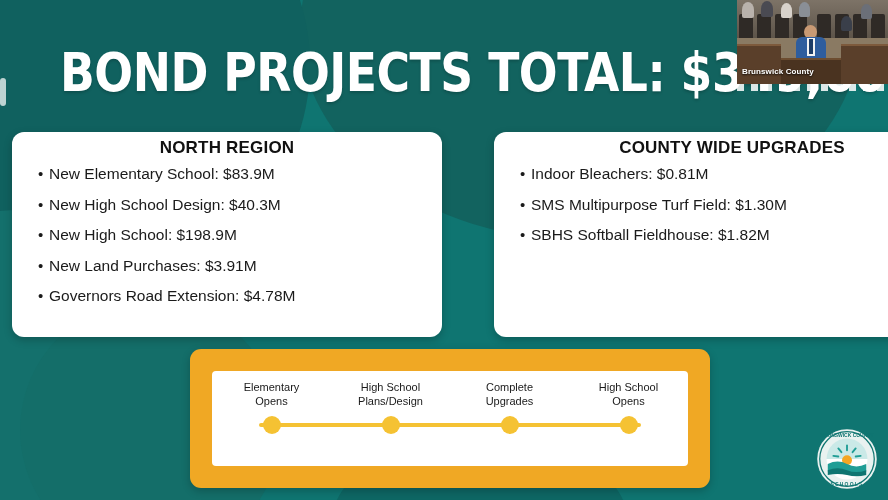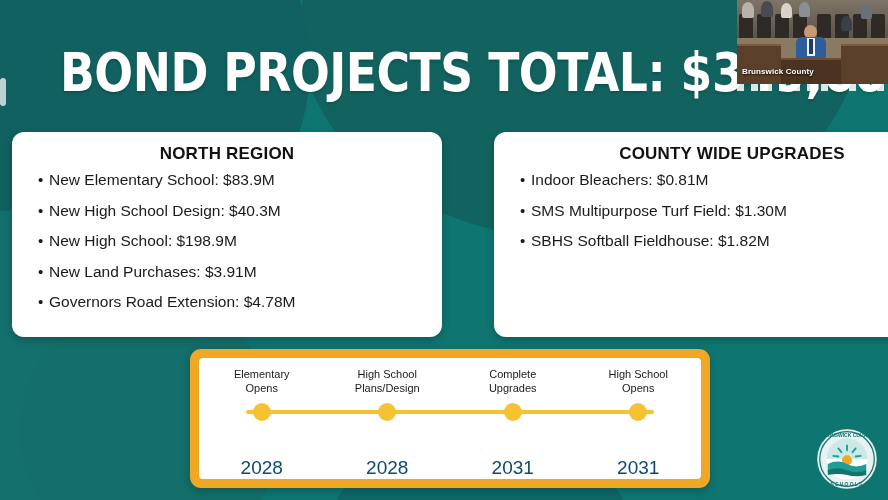--- a/index.html
+++ b/index.html
@@ -85,21 +85,21 @@
     text-shadow: 0 2px 3px rgba(0,0,0,0.18);
   }
 
   
   .card {
     position: absolute;
     background: #ffffff;
     border-radius: 12px;
     box-shadow: 0 3px 9px rgba(0,0,0,0.22);
     box-sizing: border-box;
-    padding: 10px 0 8px 0;
+    padding: 4px 0 8px 0;
   }
   .card-north  { left: 12px;  top: 132px; width: 430px; height: 205px; }
   .card-county { left: 450px; top: 132px; width: 476px; height: 205px; margin-left: 44px; }
 
   .card-title {
     text-align: center;
     font-size: 17px;
     font-weight: bold;
     color: #111111;
     letter-spacing: 0.2px;
@@ -128,21 +128,21 @@
   
   .timeline-panel {
     position: absolute;
     left: 190px;
     top: 349px;
     width: 520px;
     height: 139px;
     background: #f0a824;
     border-radius: 11px;
     box-sizing: border-box;
-    padding: 9px;
+    padding: 22px;
     box-shadow: 0 3px 9px rgba(0,0,0,0.22);
   }
   .timeline-inner {
     position: relative;
     width: 100%;
     height: 100%;
     background: #ffffff;
     border-radius: 4px;
     overflow: hidden;
   }

